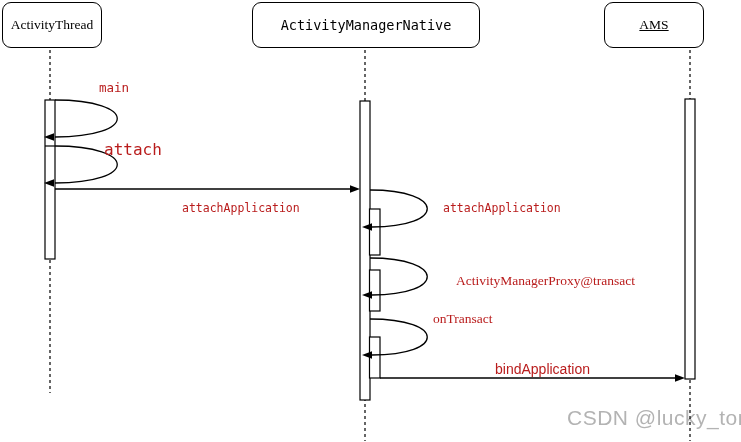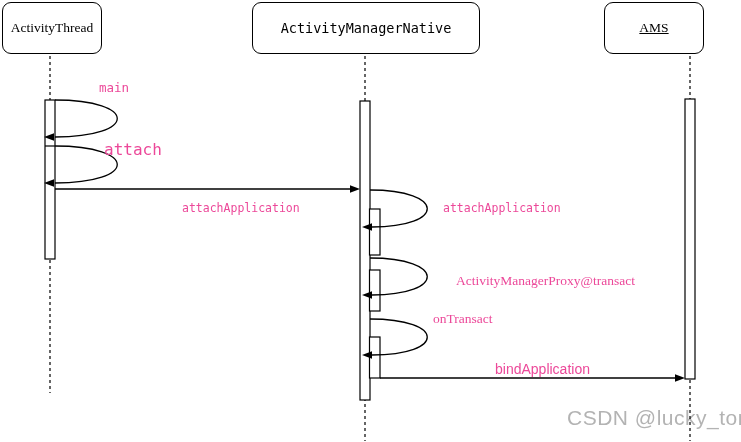--- a/index.html
+++ b/index.html
@@ -6,34 +6,34 @@
   .canvas{
     position:relative;
     width:741px;height:442px;
     background:#ffffff;
     overflow:hidden;
     font-family:"DejaVu Sans", sans-serif;
   }
   .canvas svg{position:absolute;left:0;top:0;z-index:1;}
   .actor{
     position:absolute;
-    height:52px;
+    height:46px;
     box-sizing:border-box;
     border:1.3px solid #000;
     border-radius:9px;
     background:#fff;
     display:flex;align-items:center;justify-content:center;
     font-size:13.5px;color:#000;
     z-index:2;
     white-space:nowrap;
   }
   .label{
     position:absolute;
     white-space:nowrap;
-    color:#ec4899;
+    color:#b91c1c;
     z-index:2;
     line-height:1.1;
   }
   .serif{font-family:"Liberation Serif","DejaVu Serif",serif;}
   .mono{font-family:"DejaVu Sans Mono","Liberation Mono",monospace;}
   .sans{font-family:"Liberation Sans","DejaVu Sans",sans-serif;}
   .watermark{
     position:absolute;
     left:567px;top:406px;
     font-size:21px;

